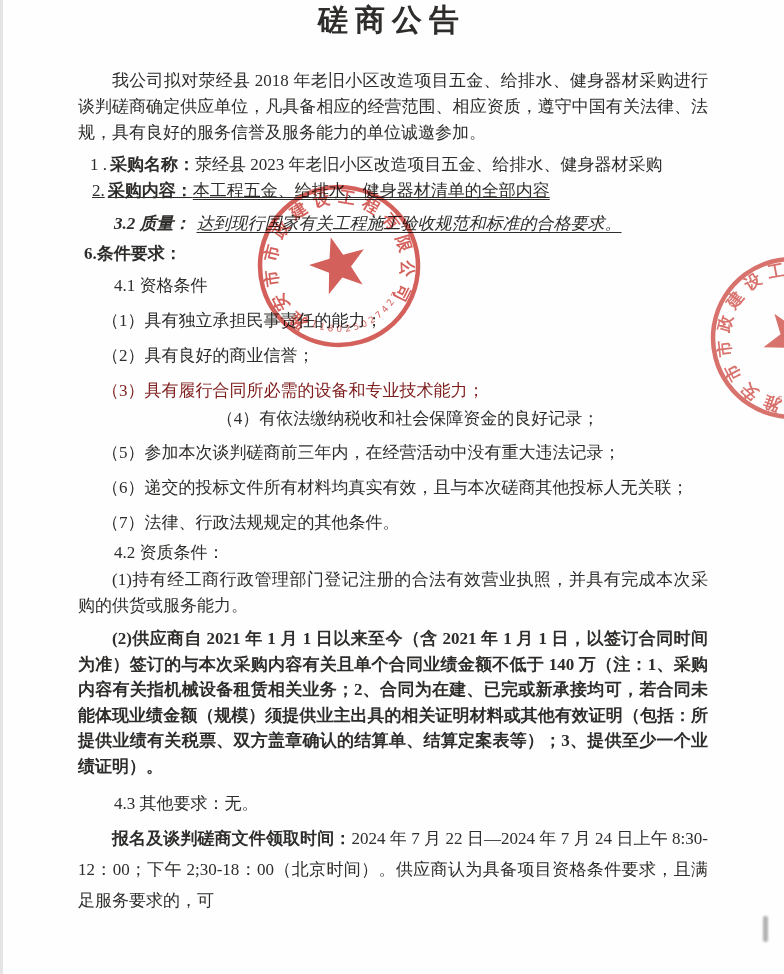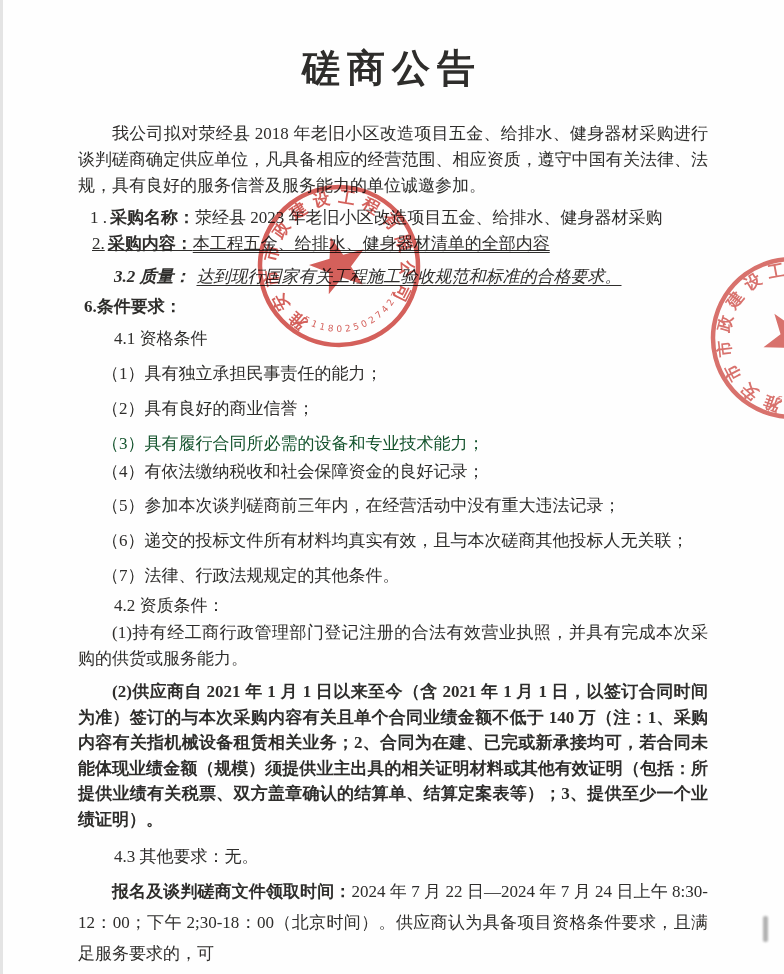--- a/index.html
+++ b/index.html
@@ -6,36 +6,36 @@
   body{
     width:784px;height:974px;
     background:#ffffff;
     font-family:"Liberation Serif","DejaVu Serif",serif;
     color:#2e2d2b;
     font-size:17px;
     overflow:hidden;
   }
   .page{position:relative;width:784px;height:974px;background:#fefefe;overflow:hidden;}
 
-  h1.title{margin:7px;padding-top:36px;text-align:center;font-size:38px;font-weight:bold;letter-spacing:7px;}
+  h1.title{margin:0;text-align:center;font-size:30px;font-weight:bold;letter-spacing:7px;}
 
   .intro{margin:27px 76px 0 78px;text-indent:2em;line-height:26px;text-align:justify;}
 
   .row{line-height:26px;}
   .r-item1{margin:6px 70px 0 90px;}
   .r-item2{margin:0 70px 0 92px;text-decoration:underline;}
   .r-h3{margin:2px 0 0 84px;font-weight:bold;}
   .r-31{margin:13px 0 0 114px;}
   .r-32{margin:7px 0 0 114px;font-style:italic;}
   .r-h4{margin:4px 0 0 84px;font-weight:bold;}
   .r-41{margin:6px 0 0 114px;}
   .cond{margin:9px 70px 0 102px;line-height:26px;}
-  .cond.tight{margin-top:2px;}
+  .cond.tight{margin-top:2px;text-align:center;}
   .cond.mid{margin-top:8px;}
-  .faded{color:#14532d;}
+  .faded{color:#7f1d1d;}
   .r-42{margin:7px 0 0 114px;line-height:20px;}
   .para{margin:4px 76px 0 78px;line-height:25.5px;text-indent:2em;text-align:justify;}
   .para.second{margin-top:8px;font-weight:bold;}
   .r-43{margin:12px 0 0 114px;}
   .closing{margin:6px 76px 0 78px;line-height:31px;text-indent:2em;text-align:justify;}
 
   .no{margin-right:3px;}
   .lbl{font-weight:bold;}
   .u{text-decoration:underline;text-underline-offset:3px;}
   .gap{margin-left:6px;}

